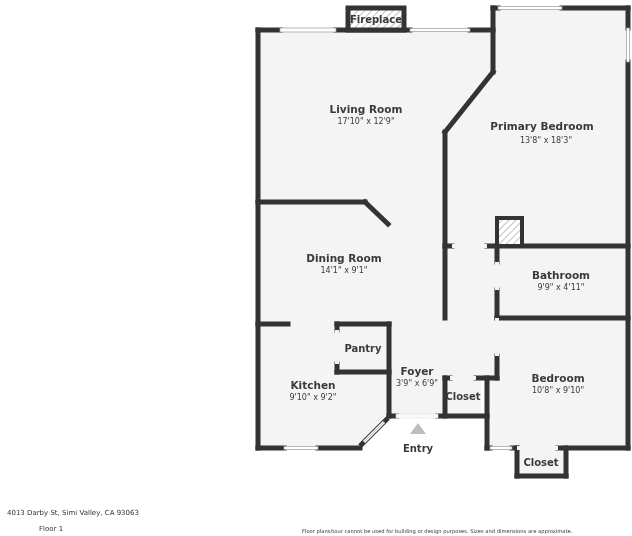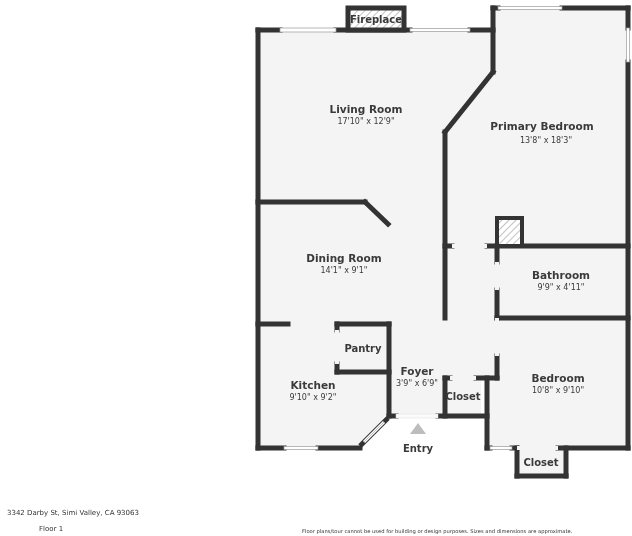--- a/index.html
+++ b/index.html
@@ -151,15 +151,15 @@
     <text class="small-name" x="463" y="400">Closet</text>
     <text class="small-name" x="541" y="466">Closet</text>
   </g>
 
   <g>
     <polygon points="418,423 410,434 426,434" fill="#bdbdbd"></polygon>
     <text class="small-name" x="418" y="452">Entry</text>
   </g>
 </svg>
 
-<div class="footer-addr">3342 Darby St, Simi Valley, CA 93063</div>
+<div class="footer-addr">4013 Darby St, Simi Valley, CA 93063</div>
 <div class="footer-floor">Floor 1</div>
 <div class="footer-disclaimer">Floor plans/tour cannot be used for building or design purposes. Sizes and dimensions are approximate.</div>
 
 </body></html>

